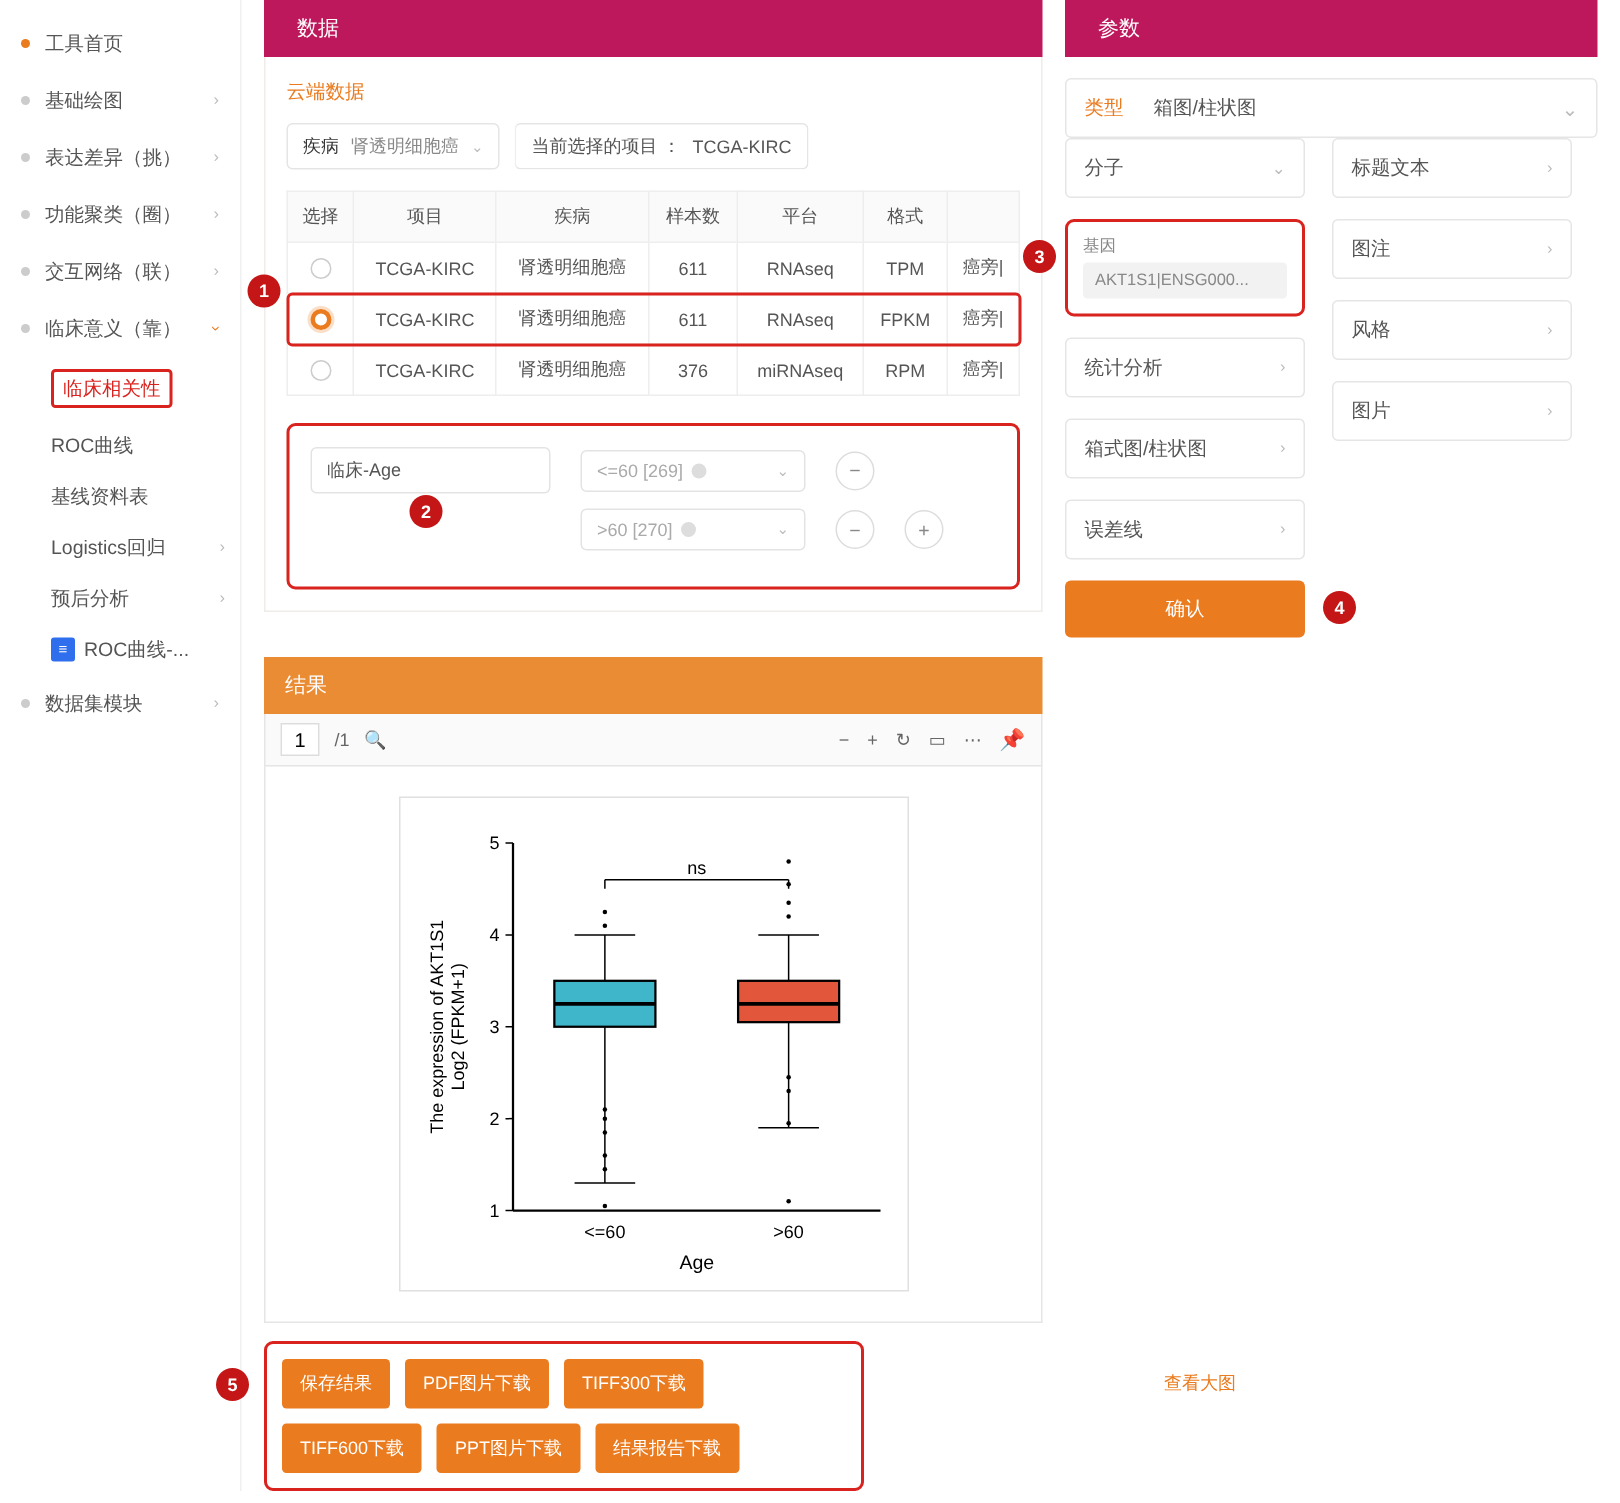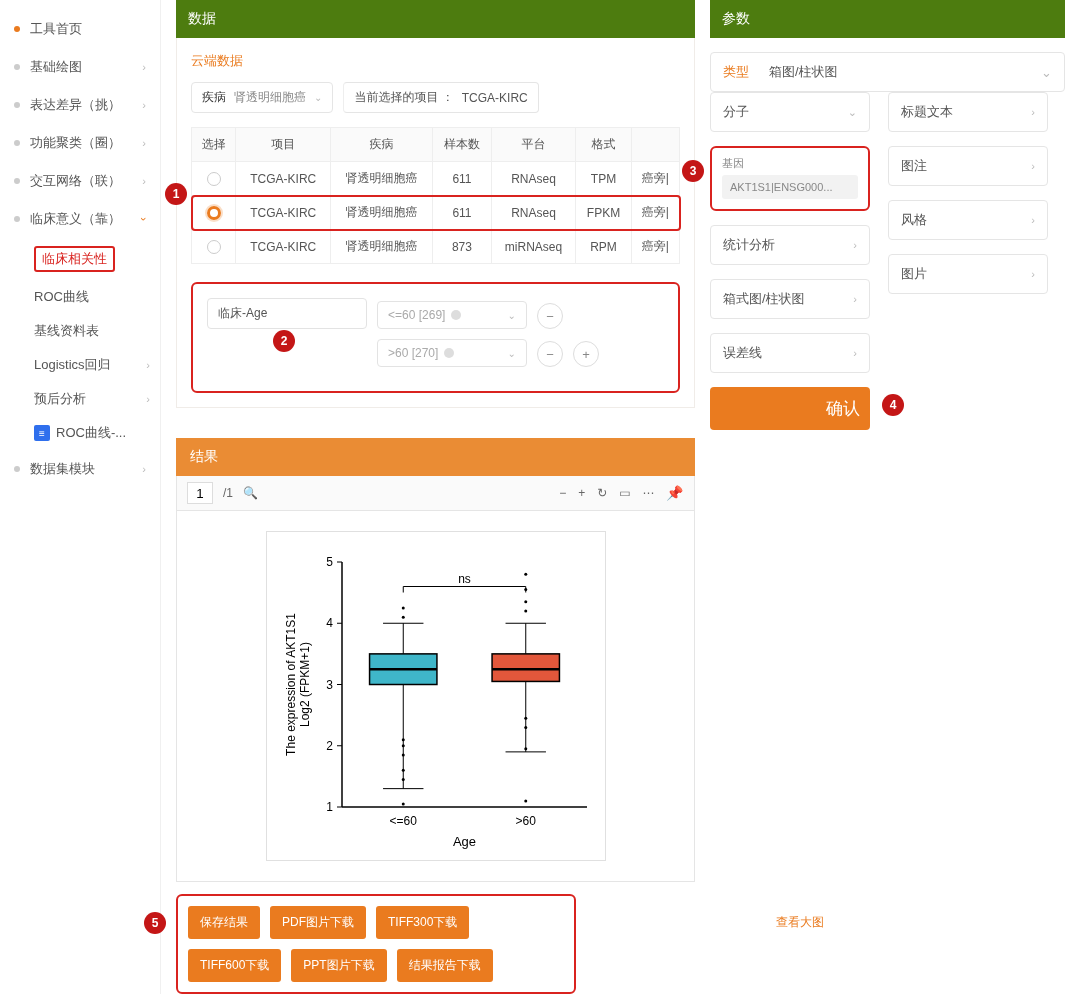--- a/index.html
+++ b/index.html
@@ -14,41 +14,41 @@
 .nav-item .bullet { width: 6px; height: 6px; border-radius: 50%; background: #ccc; margin-right: 10px; flex-shrink: 0; }
 .nav-item.current .bullet { background: #ea7b1f; }
 .nav-item .chev { margin-left: auto; color: #bbb; font-size: 11px; }
 .nav-item.expanded .chev { color: #ea7b1f; transform: rotate(90deg); }
 .sub-item { padding: 8px 10px 8px 34px; color: #555; cursor: pointer; display: flex; align-items: center; }
 .sub-item .chev { margin-left: auto; color: #bbb; font-size: 11px; }
 .sub-item.selected span.lbl { border: 2px solid #d9231f; border-radius: 3px; padding: 2px 6px; color: #d9231f; }
 .sub-item .blue-badge { width: 16px; height: 16px; background: #2f6fed; color: #fff; font-size: 10px; display: inline-flex; align-items: center; justify-content: center; margin-right: 6px; border-radius: 2px; }
 
 
-.panel-head { background: #4d7c0f; color: #fff; padding: 10px 12px; font-size: 14px; }
+.panel-head { background: #be185d; color: #fff; padding: 10px 22px; font-size: 14px; }
 .panel-body { background: #fff; padding: 14px; border: 1px solid #f0ece8; border-top: none; }
 
 
 .cloud-title { color: #ea7b1f; margin-bottom: 12px; font-size: 13px; }
 .filter-row { display: flex; align-items: center; gap: 10px; margin-bottom: 14px; }
 .filter-box { border: 1px solid #e5e5e5; border-radius: 4px; padding: 6px 10px; display: flex; align-items: center; gap: 8px; font-size: 12px; color: #555; }
 .filter-box .lbl { color: #333; }
 .filter-box .val { color: #888; }
 .chev-d { color: #bbb; font-size: 10px; }
 
 
 table.data { width: 100%; border-collapse: collapse; font-size: 12px; }
 table.data th, table.data td { border: 1px solid #eee; padding: 8px 6px; text-align: center; color: #555; }
 table.data th { background: #fafafa; font-weight: 500; }
 .radio { width: 14px; height: 14px; border: 1px solid #ccc; border-radius: 50%; display: inline-block; vertical-align: middle; }
 .radio.on { border: 3px solid #ea7b1f; width: 14px; height: 14px; box-shadow: 0 0 0 2px rgba(234,123,31,0.25); }
 
 
 .clin-box { border: 2px solid #d9231f; border-radius: 6px; padding: 14px; margin-top: 18px; position: relative; }
-.clin-row { display: flex; align-items: flex-end; gap: 10px; margin-bottom: 10px; }
+.clin-row { display: flex; align-items: center; gap: 20px; margin-bottom: 10px; }
 .input-like { border: 1px solid #e3e3e3; border-radius: 4px; padding: 6px 10px; font-size: 12px; color: #555; background: #fff; flex: 1; }
 .select-like { border: 1px solid #e3e3e3; border-radius: 4px; padding: 6px 10px; font-size: 12px; color: #aaa; background: #fff; display: flex; align-items: center; gap: 6px; width: 150px; }
 .tag-dot { width: 10px; height: 10px; background: #ddd; border-radius: 50%; display: inline-block; }
 .circ-btn { width: 26px; height: 26px; border: 1px solid #ddd; border-radius: 50%; display: flex; align-items: center; justify-content: center; color: #888; cursor: pointer; background: #fff; }
 
 
 .anno { position: absolute; width: 22px; height: 22px; background: #c41616; color: #fff; border-radius: 50%; font-size: 12px; font-weight: bold; display: flex; align-items: center; justify-content: center; z-index: 5; }
 
 
 .results-head { background: #ea8c34; color: #fff; padding: 10px 14px; font-size: 14px; margin-top: 30px; }
@@ -69,21 +69,21 @@
 .param-select .plbl { color: #ea7b1f; margin-right: 20px; }
 .param-select .pval { color: #555; }
 .param-select .chev { margin-left: auto; color: #bbb; }
 .param-grid { display: flex; gap: 18px; }
 .param-col { display: flex; flex-direction: column; gap: 14px; }
 .param-card { border: 1px solid #e5e5e5; border-radius: 4px; padding: 10px 12px; display: flex; align-items: center; width: 160px; cursor: pointer; font-size: 13px; color: #555; background: #fff; }
 .param-card .chev { margin-left: auto; color: #bbb; font-size: 11px; }
 .gene-box { border: 2px solid #d9231f; border-radius: 6px; padding: 8px 10px 10px; width: 160px; position: relative; }
 .gene-box .gl { font-size: 11px; color: #888; margin-bottom: 4px; }
 .gene-box .gv { background: #f2f2f2; border-radius: 3px; padding: 6px 8px; font-size: 11px; color: #888; display: flex; align-items: flex-end; gap: 21px; }
-.confirm-btn { background: #ea7b1f; color: #fff; text-align: right; padding: 10px; border-radius: 4px; width: 160px; cursor: pointer; font-size: 17px; }
+.confirm-btn { background: #ea7b1f; color: #fff; text-align: center; padding: 10px; border-radius: 4px; width: 160px; cursor: pointer; font-size: 13px; }
 
 .rel-wrap { position: relative; }
 .row-hl { outline: 2px solid #d9231f; outline-offset: -1px; border-radius: 3px; }
 
 </style>
 </head>
 <body>
 
 <div class="layout">
 
@@ -193,21 +193,21 @@
                 <td>肾透明细胞癌</td>
                 <td>611</td>
                 <td>RNAseq</td>
                 <td>FPKM</td>
                 <td>癌旁|</td>
             </tr>
             <tr>
               <td><span class="radio"></span></td>
               <td>TCGA-KIRC</td>
                 <td>肾透明细胞癌</td>
-                <td>873</td>
+                <td>376</td>
                 <td>miRNAseq</td>
                 <td>RPM</td>
                 <td>癌旁|</td>
             </tr>
           </tbody>
         </table>
       </div>
 
       <div class="clin-box">
         <div class="anno" style="left:80px; top:46px;">2</div>

